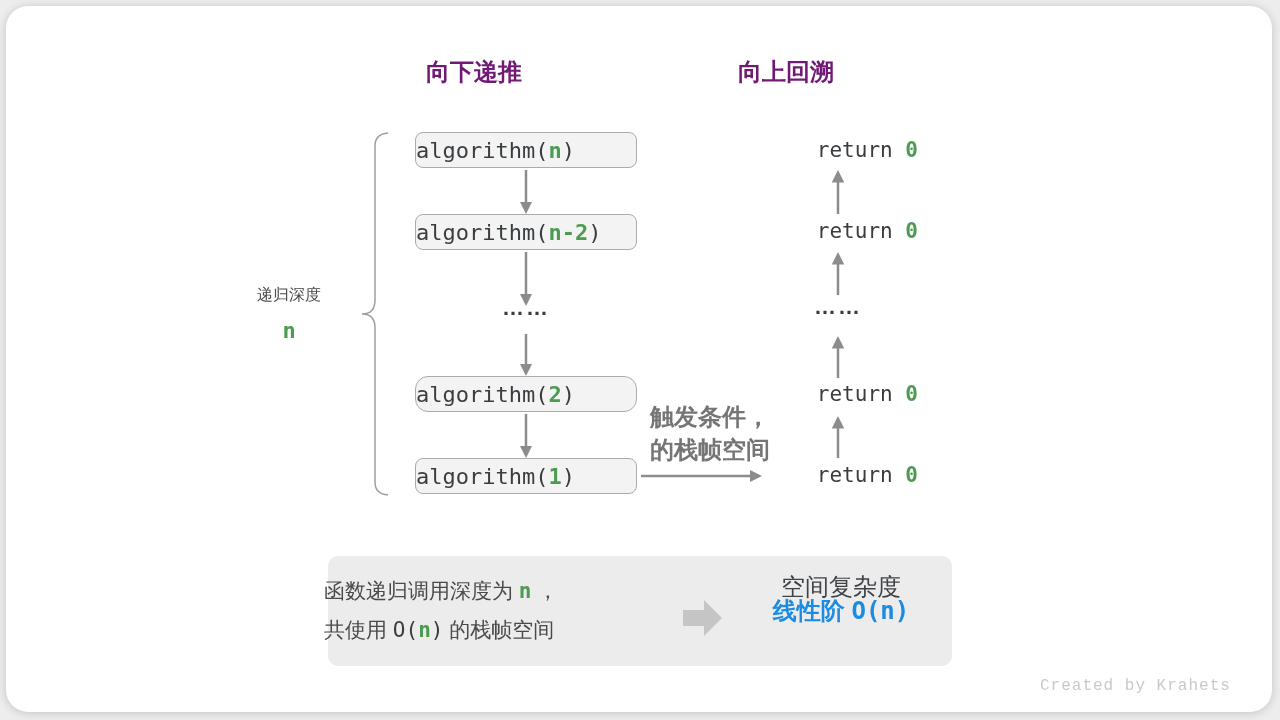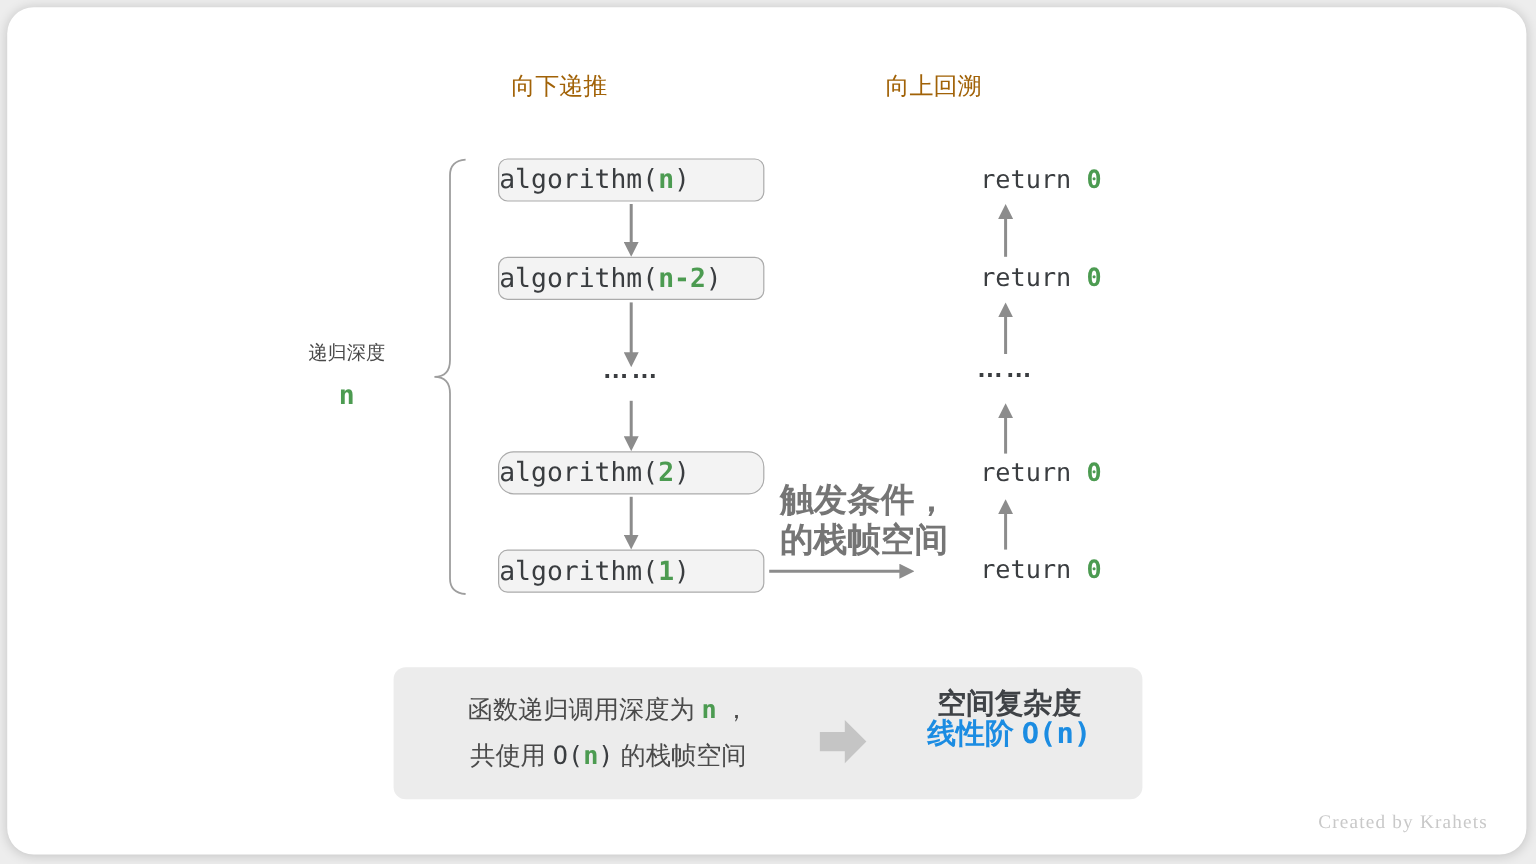--- a/index.html
+++ b/index.html
@@ -1,47 +1,47 @@
 <!DOCTYPE html>
 <html><head>
 <meta charset="utf-8">
 <style>
   html,body{margin:0;padding:0;width:1280px;height:720px;background:#ededed;overflow:hidden;
     font-family:"Liberation Sans","DejaVu Sans",sans-serif;}
   .card{position:absolute;left:6px;top:6px;width:1266px;height:706px;background:#ffffff;
     border-radius:22px;box-shadow:0 1px 10px rgba(0,0,0,0.18);}
   .abs{position:absolute;}
-  .hdr{width:200px;height:28px;line-height:28px;font-size:20px;font-weight:normal;color:#a16207;}
+  .hdr{width:200px;height:28px;line-height:28px;font-size:24px;font-weight:bold;color:#701a75;}
   .code{font-family:"DejaVu Sans Mono","Liberation Mono",monospace;color:#3a3d40;}
   .green{color:#4c9b51;font-weight:bold;}
   .blue{color:#1b8ce2;}
   .stack-box{left:415px;width:222px;height:36px;line-height:36px;background:#f3f3f3;
     border:1.5px solid #ababab;border-radius:8px;box-sizing:border-box;text-align:left;
     font-size:22px;}
   .ret{left:758px;width:160px;height:28px;line-height:28px;text-align:right;font-size:21px;}
   .dots{width:200px;height:28px;line-height:28px;text-align:center;font-size:22px;
     font-weight:bold;color:#3a3d40;letter-spacing:2px;}
   .dots span{display:inline-block;transform:translateY(-7px);}
   .depth-label{left:189px;top:281px;width:200px;height:28px;line-height:28px;
     font-size:16px;color:#4a4a4a;text-align:center;}
   .depth-n{left:189px;top:317px;width:200px;height:28px;line-height:28px;
     font-size:22px;text-align:center;}
-  .trigger{left:650px;width:200px;height:26px;line-height:26px;font-size:28px;
+  .trigger{left:650px;width:200px;height:26px;line-height:26px;font-size:24px;
     font-weight:bold;color:#757575;}
   .panel{left:328px;top:556px;width:624px;height:110px;background:#ececec;border-radius:10px;}
-  .sum-line{left:342px;width:330px;height:26px;line-height:26px;text-align:center;
+  .sum-line{left:324px;width:330px;height:26px;line-height:26px;text-align:left;
     font-size:21px;color:#4a4a4a;}
   .sum-line .code{font-size:21px;}
   .sum-title{left:741px;width:200px;height:26px;line-height:26px;text-align:center;
-    font-size:24px;font-weight:bold;color:#3f4246;}
+    font-size:24px;font-weight:normal;color:#3f4246;}
   .sum-result{left:741px;width:200px;height:30px;line-height:30px;text-align:center;
     font-size:24px;font-weight:bold;}
   .sum-result .code{color:#1b8ce2;font-weight:bold;font-size:24px;}
   .watermark{left:1040px;top:676px;width:200px;height:20px;line-height:20px;
-    text-align:right;font-family:Liberation Serif, serif;
+    text-align:left;font-family:Liberation Mono, monospace;
     font-size:16px;color:#c9c9c9;letter-spacing:1px;}
   svg.overlay{position:absolute;left:0;top:0;pointer-events:none;}
 </style>
 </head>
 <body>
 
 <div class="card"></div>
 
 <svg class="overlay" width="1280" height="720" viewBox="0 0 1280 720">
   <defs>

